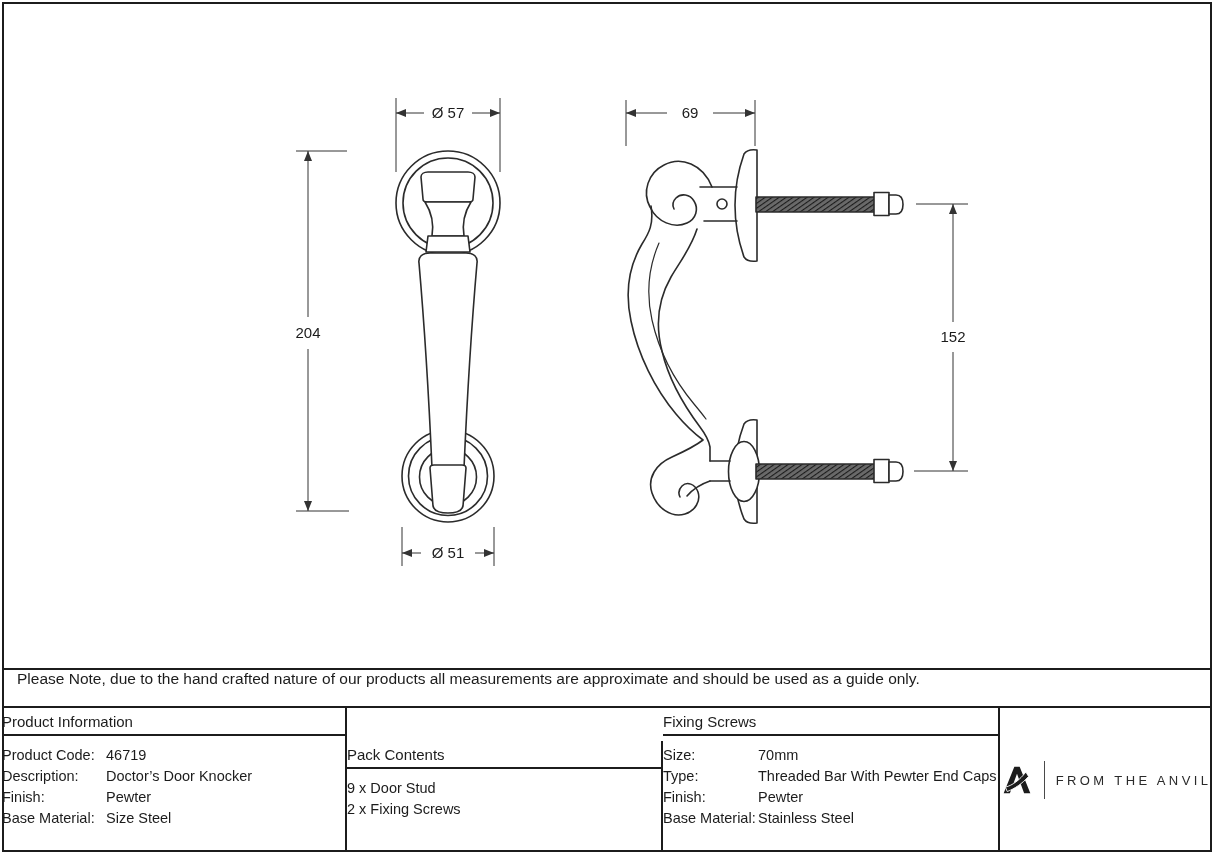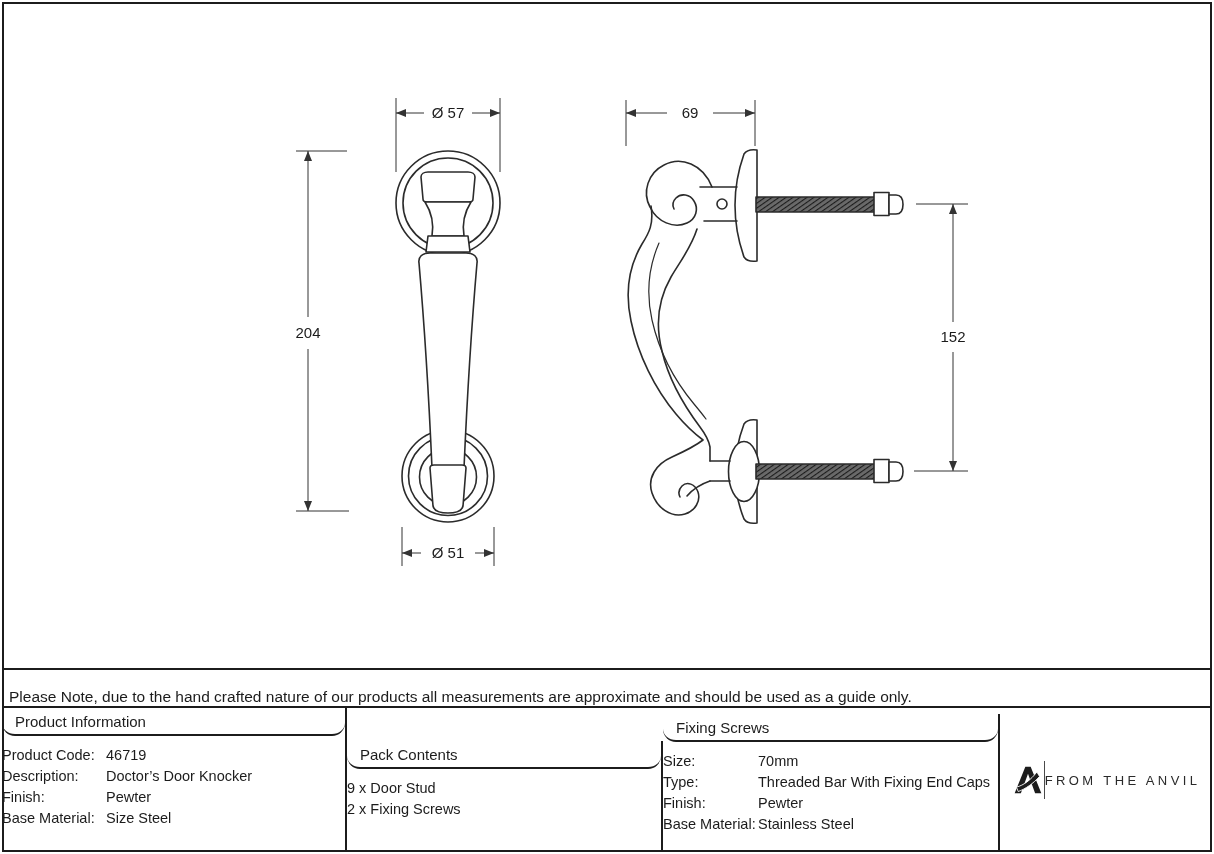--- a/index.html
+++ b/index.html
@@ -5,35 +5,35 @@
   html,body{margin:0;padding:0;background:#fff;}
   .page{
     position:relative;width:1214px;height:854px;background:#ffffff;
     font-family:"Liberation Sans",sans-serif;color:#1c1c1c;overflow:hidden;text-decoration:underline;
   }
   .frame{position:absolute;left:2px;top:2px;right:2px;bottom:2px;border:2px solid #1c1c1c;pointer-events:none;z-index:5;}
   svg.drawing{position:absolute;left:0;top:0;}
   .dim-text{font-size:15px;fill:#1c1c1c;}
   
   .bottom{position:absolute;left:2px;right:2px;top:668px;bottom:2px;border-top:2px solid #1c1c1c;display:flex;flex-direction:column;background:#fff;z-index:2;}
-  .note-row{height:36px;border-bottom:2px solid #1c1c1c;display:flex;align-items:flex-end;padding-left:7px;font-size:15.5px;}
+  .note-row{height:36px;border-bottom:2px solid #1c1c1c;display:flex;align-items:flex-start;padding-left:15px;font-size:15.5px;}
   .cols{flex:1;display:flex;min-height:0;}
   .col{border-right:2px solid #1c1c1c;display:flex;flex-direction:column;box-sizing:border-box;}
   .col1{width:345px;}
   .col2{width:316px;margin-top:33px;}
-  .col3{width:337px;margin-top:6px;}
+  .col3{width:337px;}
   .col4{flex:1;border-right:none;display:flex;align-items:center;justify-content:center;}
-  .col-head{height:26px;border-bottom:2px solid #1c1c1c;display:flex;align-items:center;padding-left:13px;font-size:15px;flex:0 0 auto;border-radius:13px;}
+  .col-head{height:26px;border-bottom:2px solid #1c1c1c;display:flex;align-items:center;font-size:15px;flex:0 0 auto;}
   .col-body{flex:1;padding:9px 0 0 0;font-size:14.5px;line-height:21px;}
   .kv{display:flex;white-space:nowrap;}
   .kv .k{width:104px;flex:0 0 auto;}
   .col3 .kv .k{width:95px;}
   .pack-item{white-space:nowrap;}
   
-  .logo{display:flex;align-items:center;}
+  .logo{display:flex;align-items:center;gap:11px;}
   .logo-rule{width:1px;height:38px;background:#4a4a4a;}
   .logo-text{font-size:13px;letter-spacing:3.4px;color:#2a2a2a;white-space:nowrap;}
 </style>
 </head>
 <body>
 
 <div class="page">
 
   <svg class="drawing" width="1214" height="668" viewBox="0 0 1214 668">
     <defs>
@@ -162,21 +162,21 @@
 
       <div class="col col3">
         <div class="col-head">Fixing Screws</div>
         <div class="col-body">
           <div class="kv">
             <span class="k">Size:</span>
             <span class="v">70mm</span>
           </div>
           <div class="kv">
             <span class="k">Type:</span>
-            <span class="v">Threaded Bar With Fixing End Caps</span>
+            <span class="v">Threaded Bar With Pewter End Caps</span>
           </div>
           <div class="kv">
             <span class="k">Finish:</span>
             <span class="v">Pewter</span>
           </div>
           <div class="kv">
             <span class="k">Base Material:</span>
             <span class="v">Stainless Steel</span>
           </div>
         </div>

